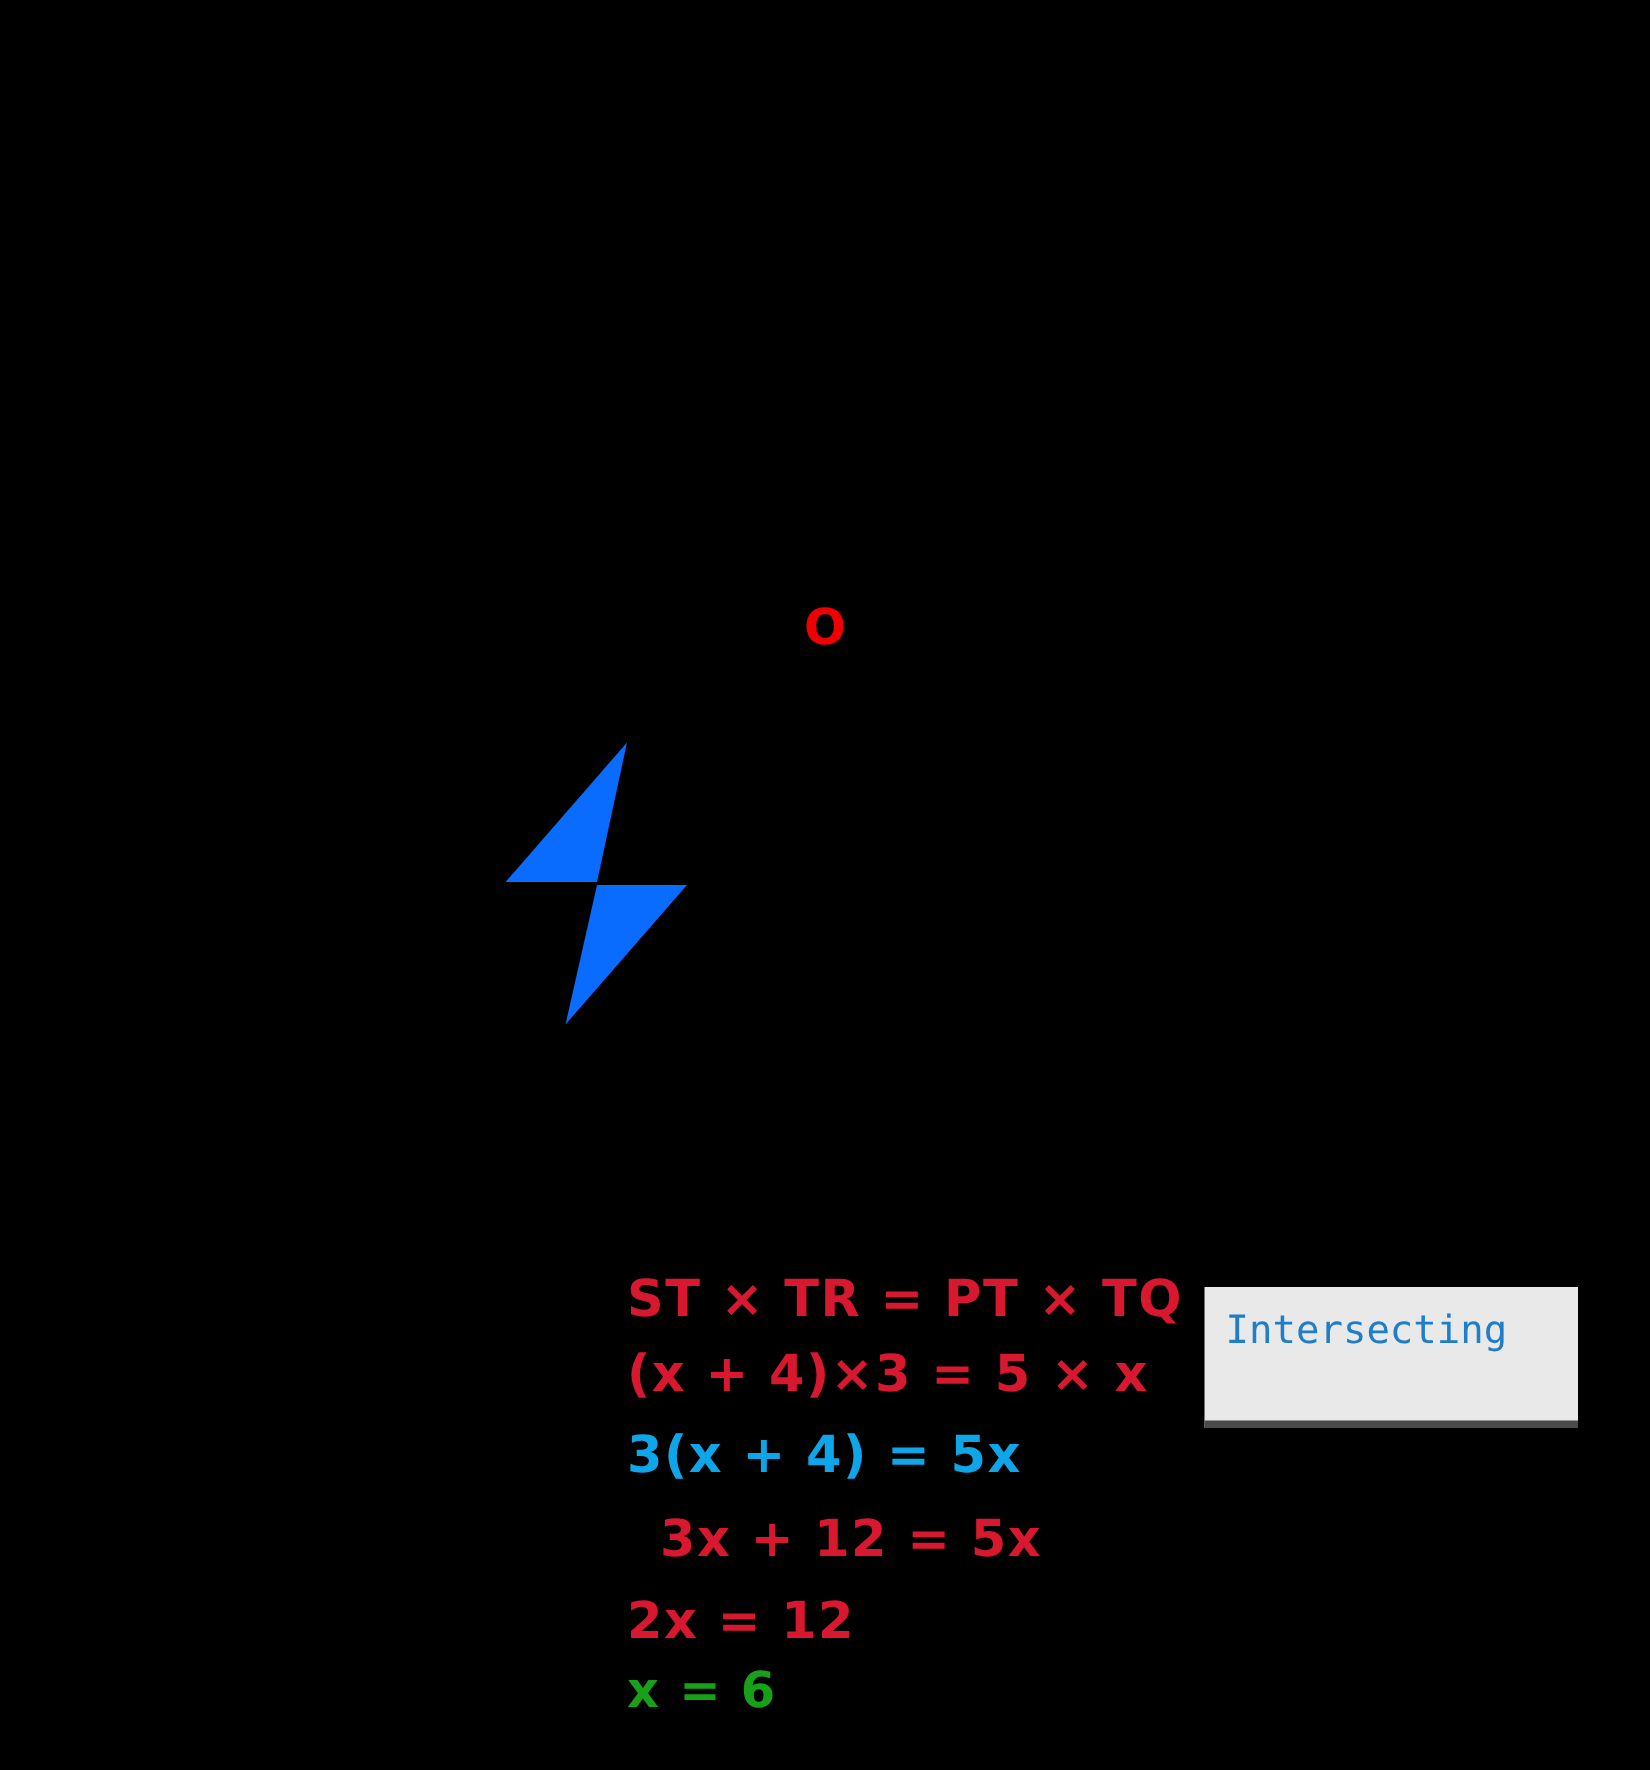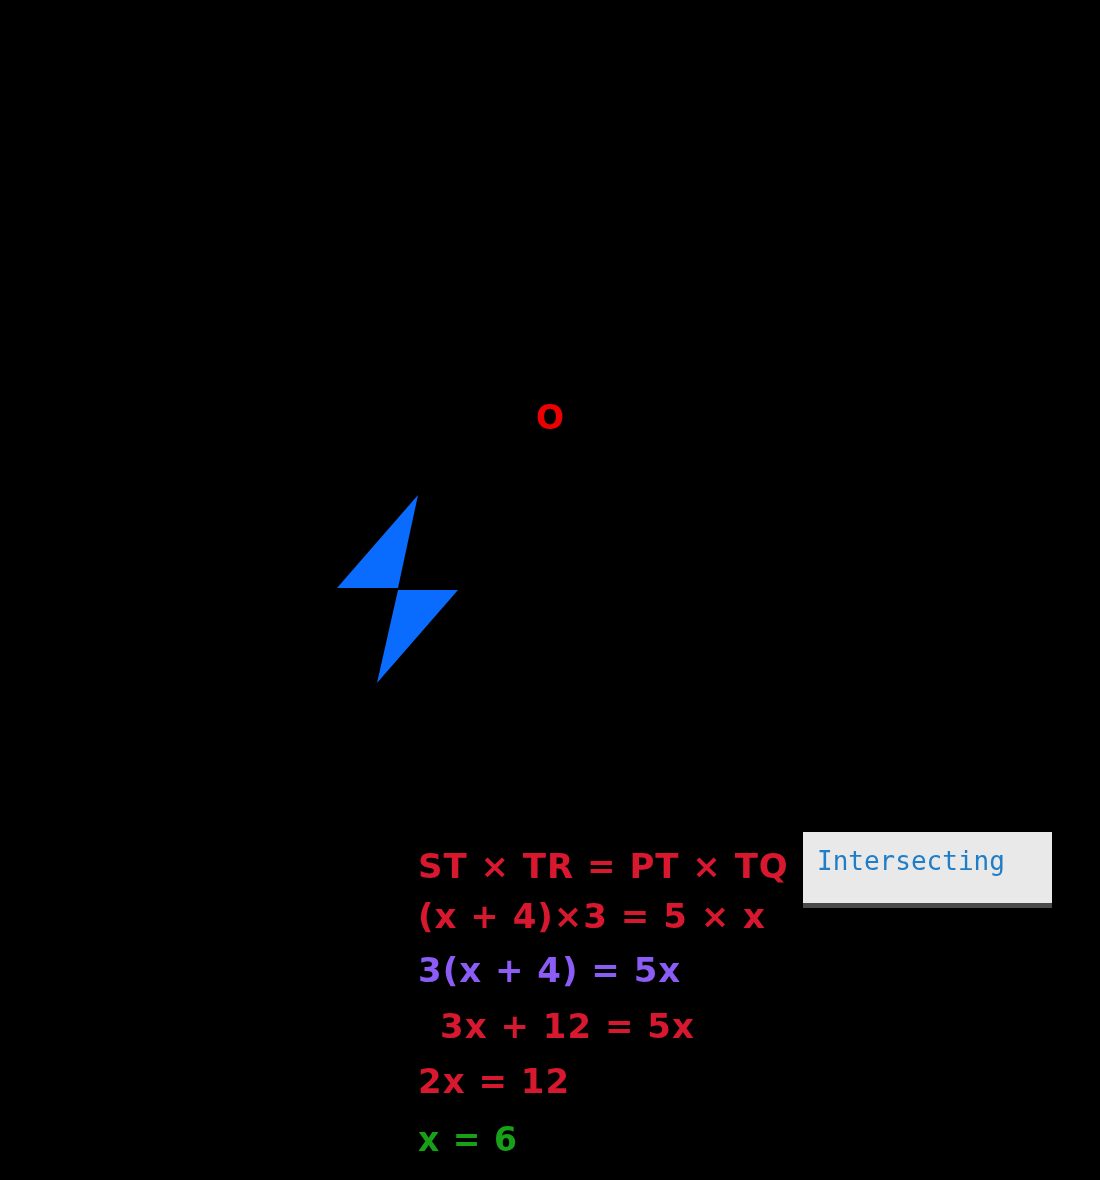--- a/index.html
+++ b/index.html
@@ -37,27 +37,27 @@
     font-size: 34px;
     font-weight: 600;
     letter-spacing: 1px;
     white-space: nowrap;
   }
   .eq-0 { top: 846px; }
   .eq-1 { top: 896px; }
   .eq-2 { top: 950px; }
   .eq-3 { top: 1006px; }
   .eq-4 { top: 1061px; text-align: center; }
-  .eq-5 { top: 1107px; font-size: 33px; margin-top: 13px; }
+  .eq-5 { top: 1107px; font-size: 33px; }
   .callout {
     position: absolute;
     left: 803px;
-    top: 832px;
+    top: 858px;
     width: 249px;
-    height: 76px;
+    height: 94px;
     box-sizing: border-box;
     padding: 9px 0 0 14px;
     border-bottom: 5px solid #4a4a4a;
     font-family: "DejaVu Sans Mono", monospace;
     font-size: 26px;
     font-weight: 500;
     line-height: 40px;
     white-space: nowrap;
   }
 </style>
@@ -70,21 +70,21 @@
 
   <svg class="bolt" viewBox="0 0 135 200">
     <polygon points="88,7 7,100 68,100" style="fill: rgb(10, 108, 255);"></polygon>
     <polygon points="68,102 128,102 47,195" style="fill: rgb(10, 108, 255);"></polygon>
   </svg>
 
   <div class="eq-line eq-0" style="color: rgb(216, 24, 46);">ST × TR = PT × TQ</div>
 
   <div class="eq-line eq-1" style="color: rgb(216, 24, 46);">(x + 4)×3 = 5 × x</div>
 
-  <div class="eq-line eq-2" style="color: #8b5cf6;">3(x + 4) = 5x</div>
+  <div class="eq-line eq-2" style="color: #0ea5e9;">3(x + 4) = 5x</div>
 
   <div class="eq-line eq-3" style="color: rgb(216, 24, 46); margin-left: 22px;">3x + 12 = 5x</div>
 
   <div class="eq-line eq-4" style="color: rgb(216, 24, 46);">2x = 12</div>
 
   <div class="eq-line eq-5" style="color: rgb(24, 160, 24);">x = 6</div>
 
   <div class="callout" style="background-color: rgb(233, 233, 233); border-bottom-color: rgb(74, 74, 74); color: rgb(31, 126, 199);">
     <div>Intersecting</div>
   </div>

